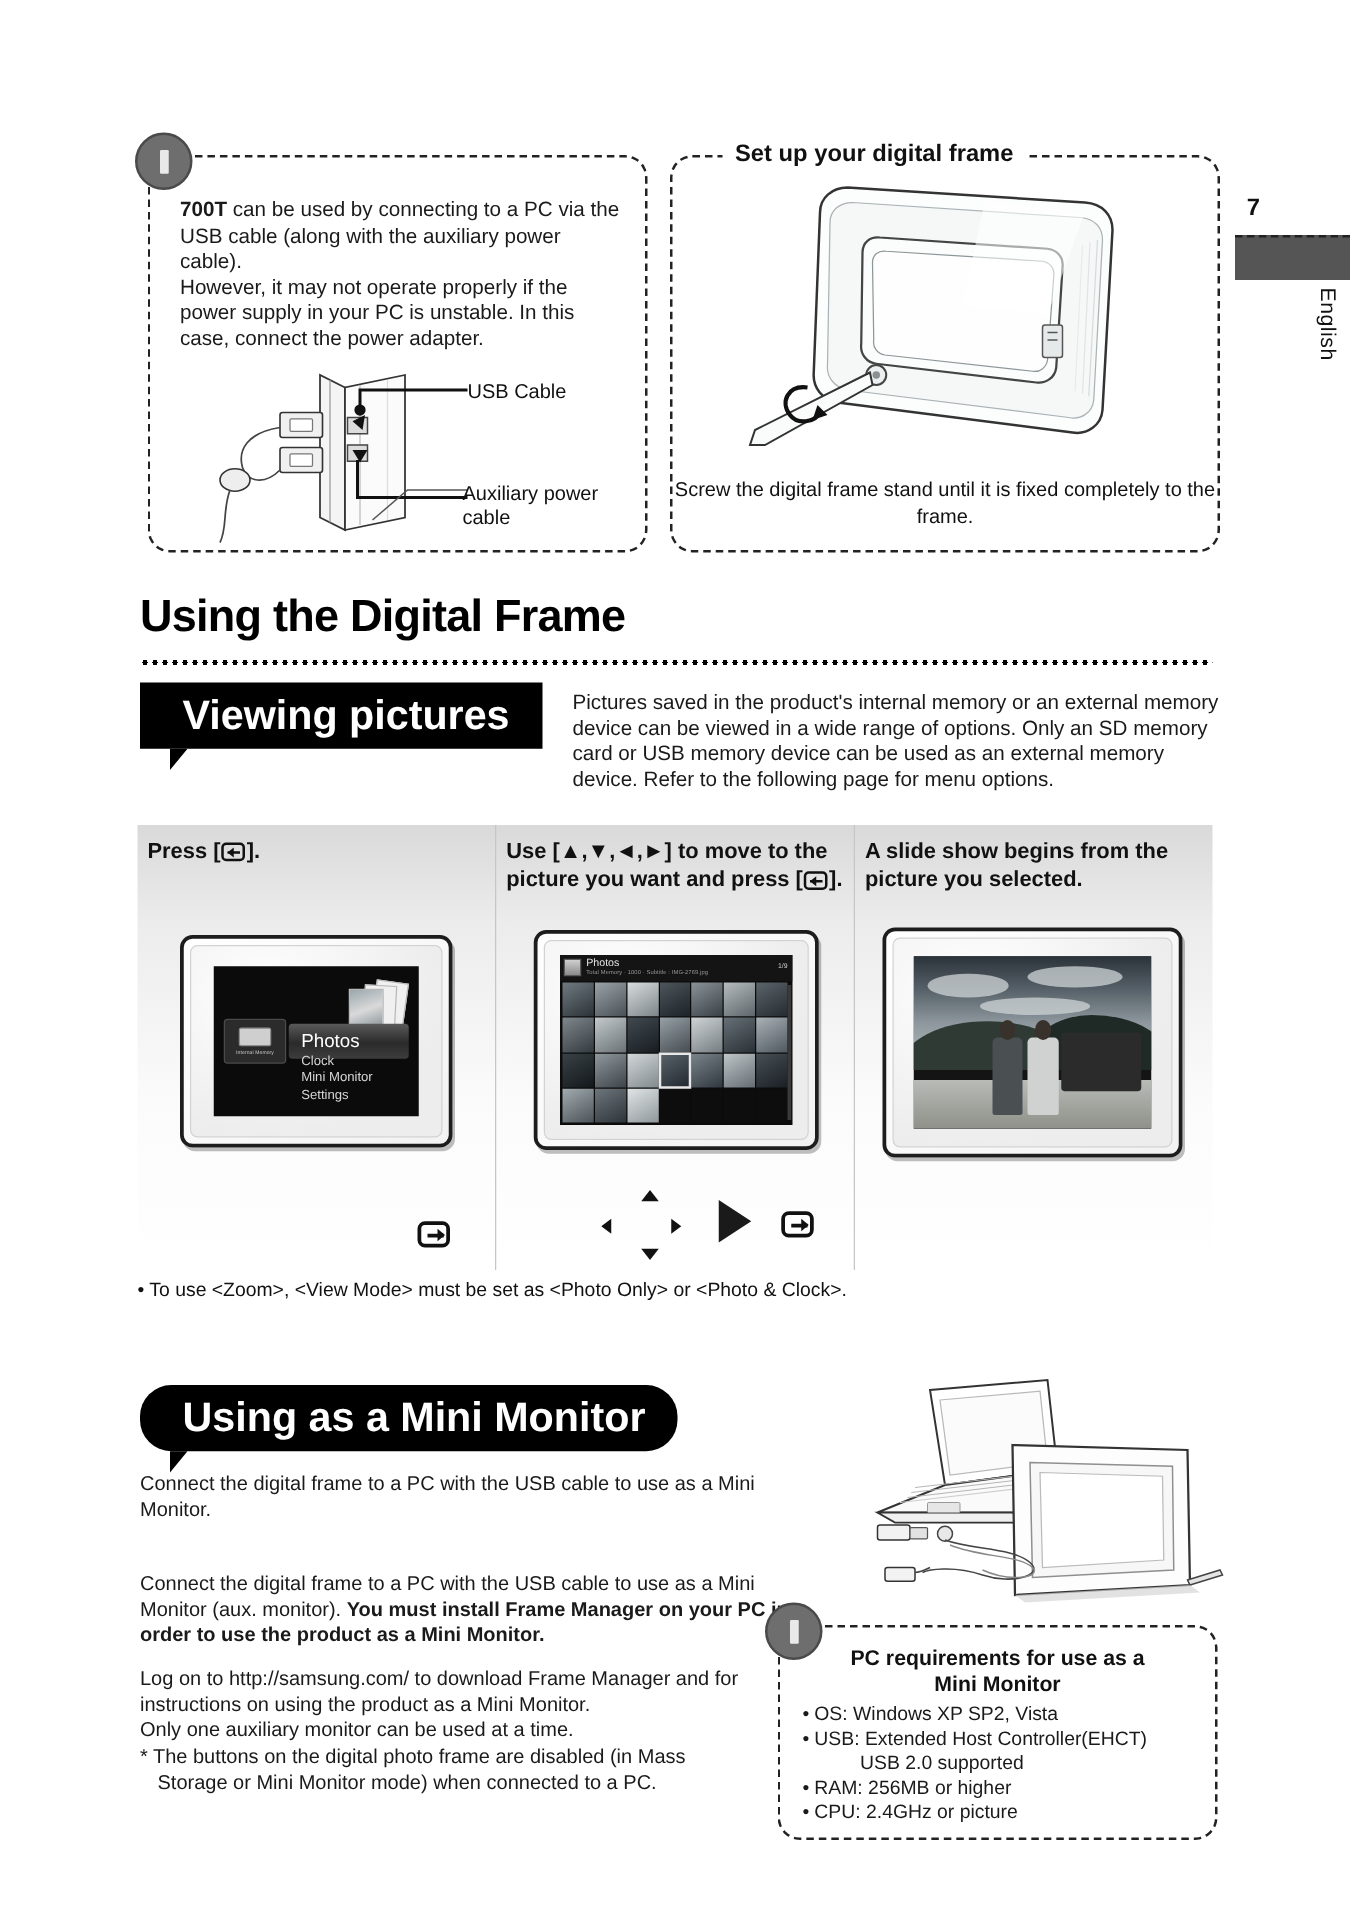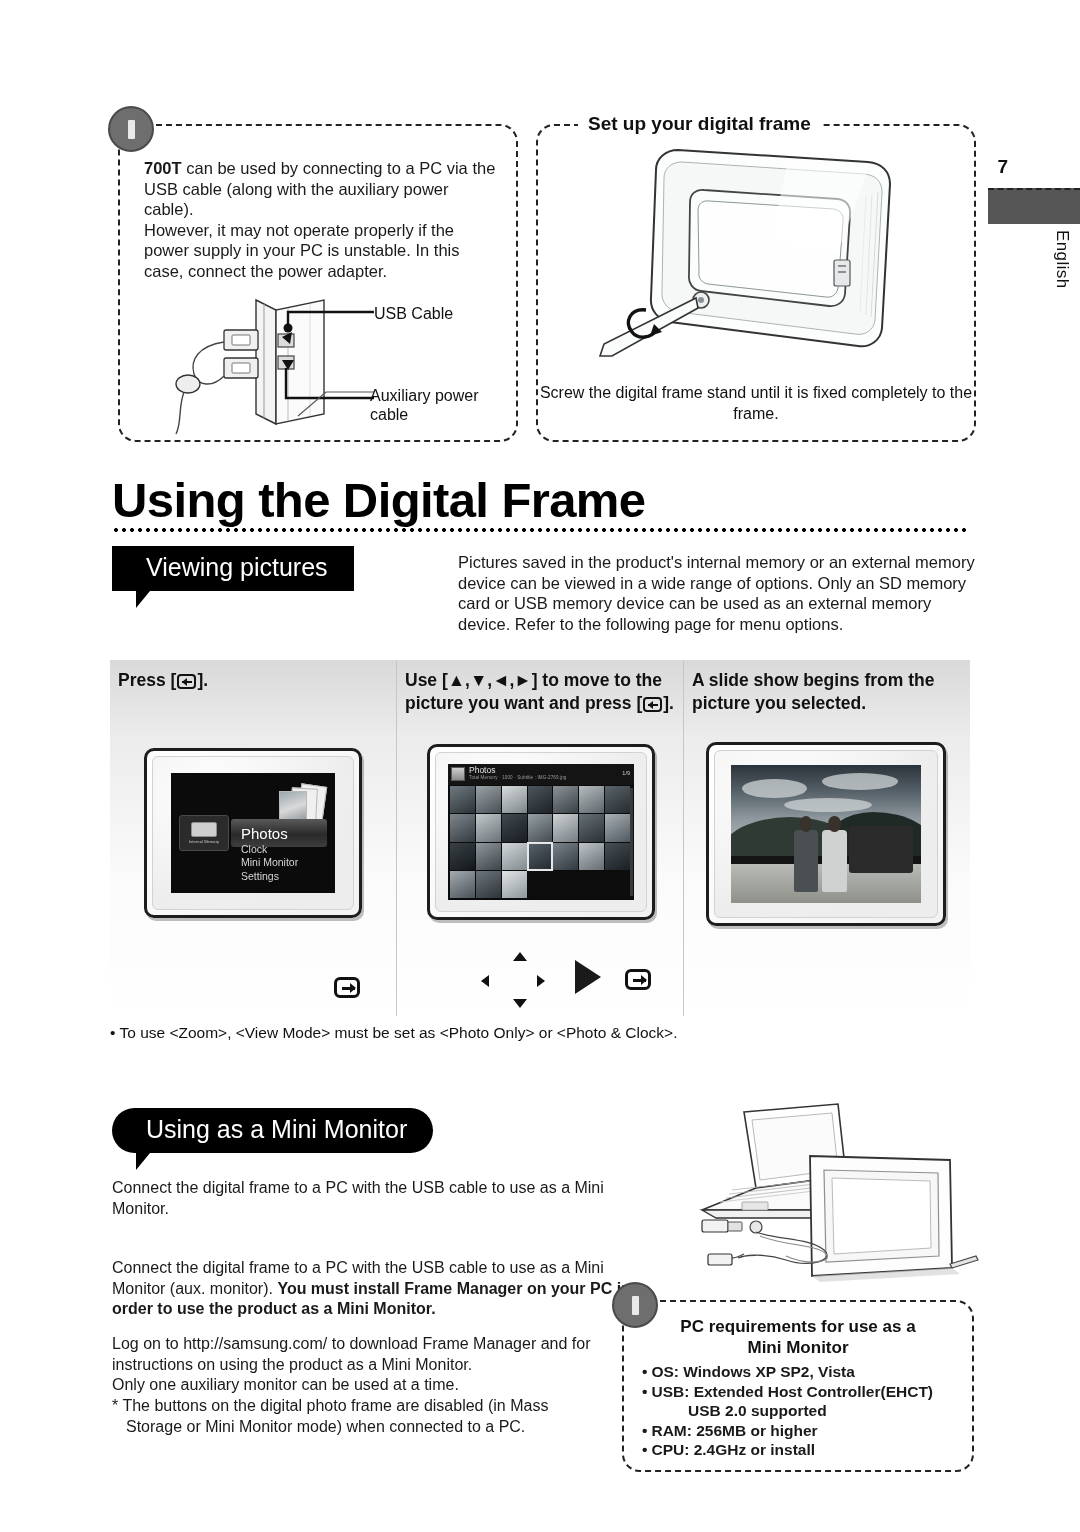--- a/index.html
+++ b/index.html
@@ -71,34 +71,34 @@
   }
   #rail-lang {
     position: absolute; right: 8px; top: 230px;
     font-size: 17px; letter-spacing: .4px; color: #111;
     writing-mode: vertical-rl;
   }
 
   
   #main-title {
     position: absolute; left: 112px; top: 472px;
-    font-size: 49px; font-weight: bold; letter-spacing: -.6px;
+    font-size: 36px; font-weight: bold; letter-spacing: -.6px;
     color: #000;
   }
   #title-rule {
     position: absolute; left: 112px; top: 528px; width: 858px; height: 4px;
     background-image: radial-gradient(circle, #000 45%, transparent 48%);
     background-size: 8px 4px; background-repeat: repeat-x;
   }
 
   
   .tag { position: absolute; background: #000; color:#fff; }
   .tag .txt {
     display: block; padding: 9px 26px 11px 34px;
-    font-size: 25px; line-height: 1.0; font-weight: normal; white-space: nowrap; text-align: center;
+    font-size: 33px; line-height: 1.0; font-weight: bold; white-space: nowrap; text-align: center;
   }
   .tag::after {
     content:""; position:absolute; left: 24px; bottom: -17px;
     border-left: 14px solid #000; border-bottom: 17px solid transparent;
   }
   #tag-viewing { left: 112px; top: 546px; }
   #tag-mini    { left: 112px; top: 1108px; border-radius: 25px; }
 
   #viewing-intro {
     position: absolute; left: 458px; top: 552px; width: 518px;
@@ -267,21 +267,21 @@
 
   
   #laptop-art { position:absolute; left:660px; top:1098px; width:330px; height:198px; }
 
   
   #note-pcreq { left: 622px; top: 1300px; width: 352px; height: 172px; }
   #note-pcreq .hd {
     text-align:center; font-size:17px; font-weight:bold; line-height:21px;
     color:#111; padding: 14px 18px 2px;
   }
-  #note-pcreq ul { list-style:none; padding: 2px 10px 0 18px; font-weight: bold; }
+  #note-pcreq ul { list-style:none; padding: 2px 10px 0 18px; }
   #note-pcreq li { font-size:15.5px; line-height:19.5px; color:#1a1a1a; }
   #note-pcreq li.cont { padding-left:46px; }
   #note-pcreq li::marker { content:""; }
   #note-pcreq li .b { margin-right:4px; }
 </style>
 </head>
 <body>
 
 <div class="page">
 
@@ -544,17 +544,17 @@
   <div class="dashed-box" id="note-pcreq">
     <div class="hd">
       <div>PC requirements for use as a</div>
       <div>Mini Monitor</div>
     </div>
     <ul>
       <li><span class="b">•</span><span>OS: Windows XP SP2, Vista</span></li>
       <li><span class="b">•</span><span>USB: Extended Host Controller(EHCT)</span></li>
       <li class="cont">USB 2.0 supported</li>
       <li><span class="b">•</span><span>RAM: 256MB or higher</span></li>
-      <li><span class="b">•</span><span>CPU: 2.4GHz or install</span></li>
+      <li><span class="b">•</span><span>CPU: 2.4GHz or picture</span></li>
     </ul>
   </div>
 
 </div>
 
 </body></html>

